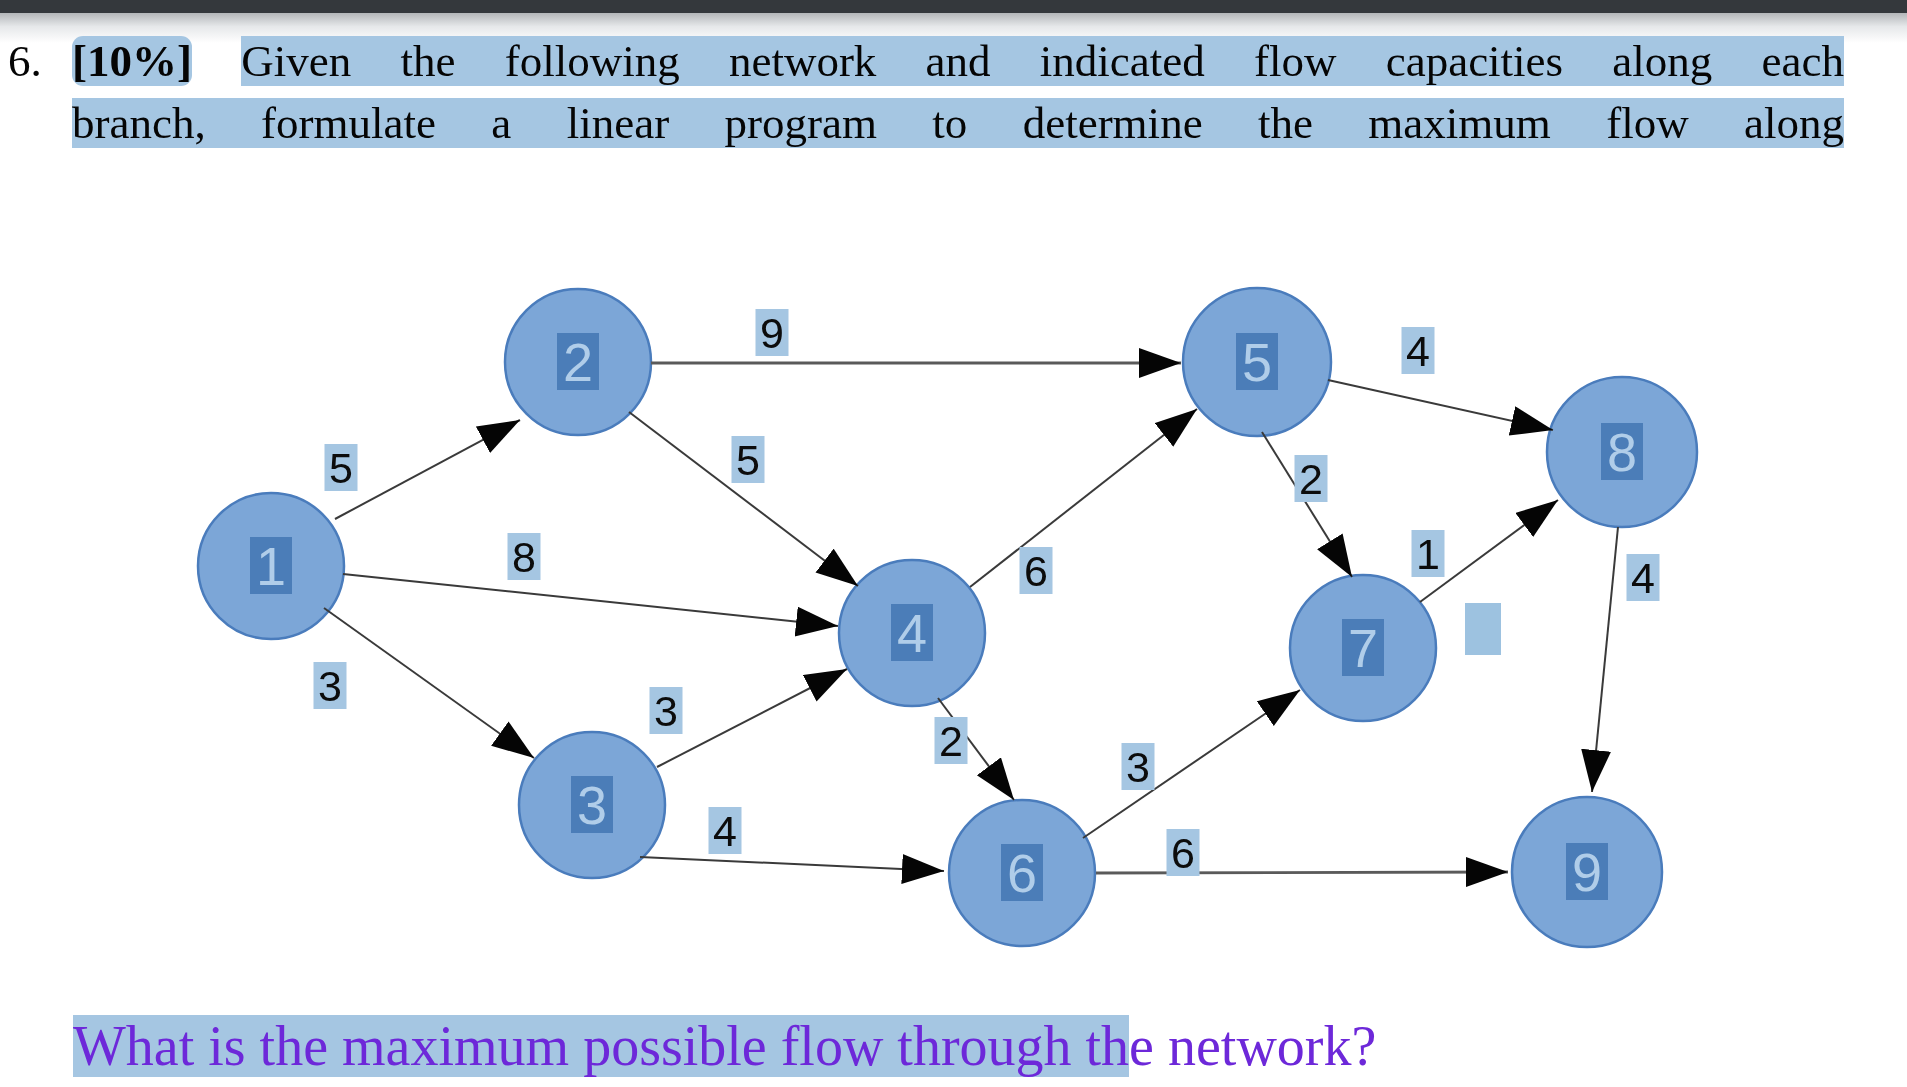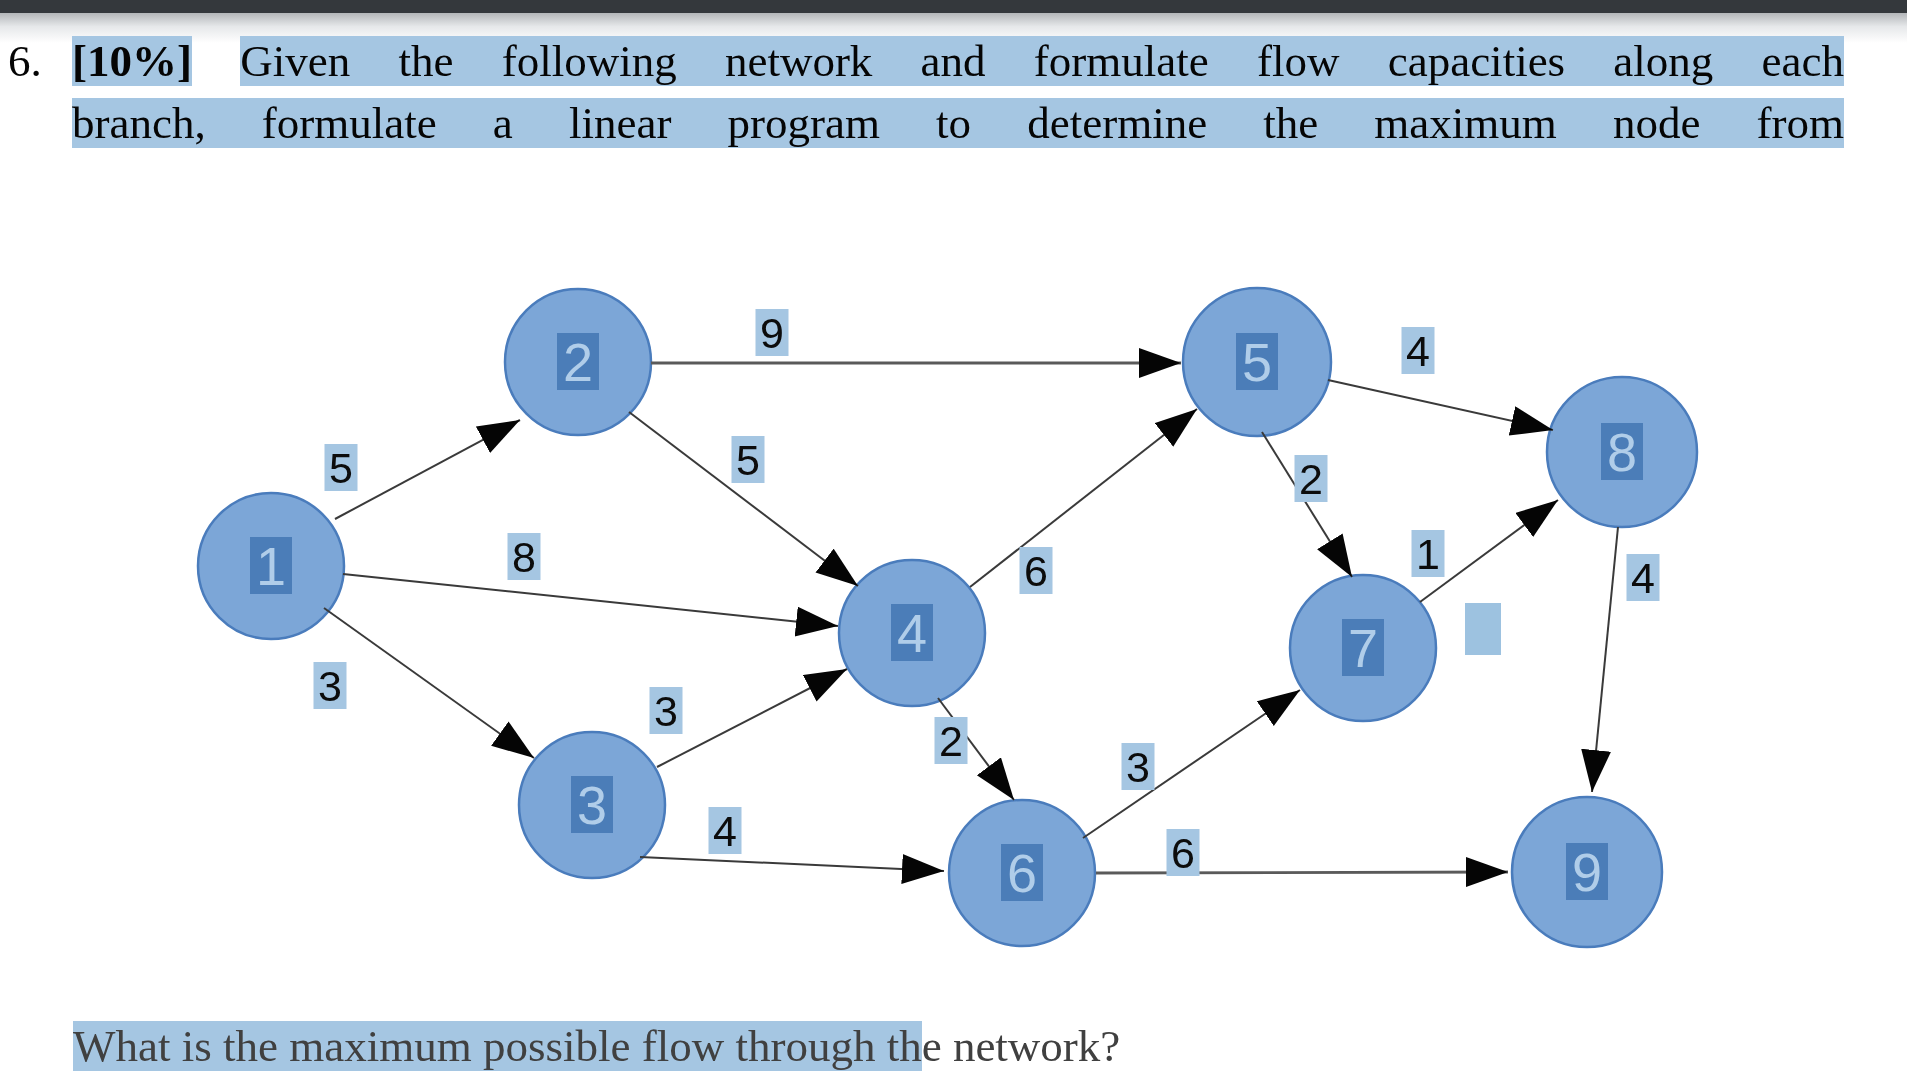--- a/index.html
+++ b/index.html
@@ -8,40 +8,40 @@
   
   #topbar{position:absolute;left:0;top:0;width:1907px;height:13px;background:#34383c;}
   #topshadow{position:absolute;left:0;top:13px;width:1907px;height:30px;
              background:linear-gradient(#b3b6b9 0%, #e6e8ea 45%, #ffffff 100%);}
   
   #problem{position:absolute;left:8px;top:30px;width:1836px;font-size:45px;line-height:62px;color:#050505;}
   .pline{position:relative;padding-left:64px;}
   .pline.just{text-align:justify;text-align-last:justify;}
   #problem .num{position:absolute;left:0;top:0;background:none;}
   .hl{background:#a5c6e2;}
-  .w{font-weight:bold;}
+  .w{font-weight:bold;border-radius:11px;}
   
-  #question{position:absolute;left:73px;top:1016px;font-size:45px;line-height:60px;color:#404040;white-space:nowrap;}
+  #question{position:absolute;left:73px;top:1016px;font-size:56px;line-height:60px;color:#6d28d9;white-space:nowrap;}
   
   #diagram{position:absolute;left:0;top:230px;}
   svg text{font-family:"Liberation Sans", sans-serif;}
 </style>
 </head>
 <body>
 
 <div id="page">
   <div id="topbar"></div>
   <div id="topshadow"></div>
 
   <div id="problem">
     <div class="pline just">
-      <span class="num">6.</span><span class="hl w">[10%]</span> <span class="hl">Given the following network and formulate flow capacities along each</span>
+      <span class="num">6.</span><span class="hl w">[10%]</span> <span class="hl">Given the following network and indicated flow capacities along each</span>
     </div>
     <div class="pline just">
-      <span class="hl">branch, formulate a linear program to determine the maximum node from</span>
+      <span class="hl">branch, formulate a linear program to determine the maximum flow along</span>
     </div>
   </div>
 
   <div id="diagram">
     <svg id="netsvg" width="1907" height="790" viewBox="0 0 1907 790">
       <defs>
         <marker id="arrow" markerUnits="userSpaceOnUse" markerWidth="44" markerHeight="32" refX="42" refY="15" orient="auto">
           <path d="M0,0 L42,15 L0,30 Z" fill="#050505"></path>
         </marker>
       </defs>

